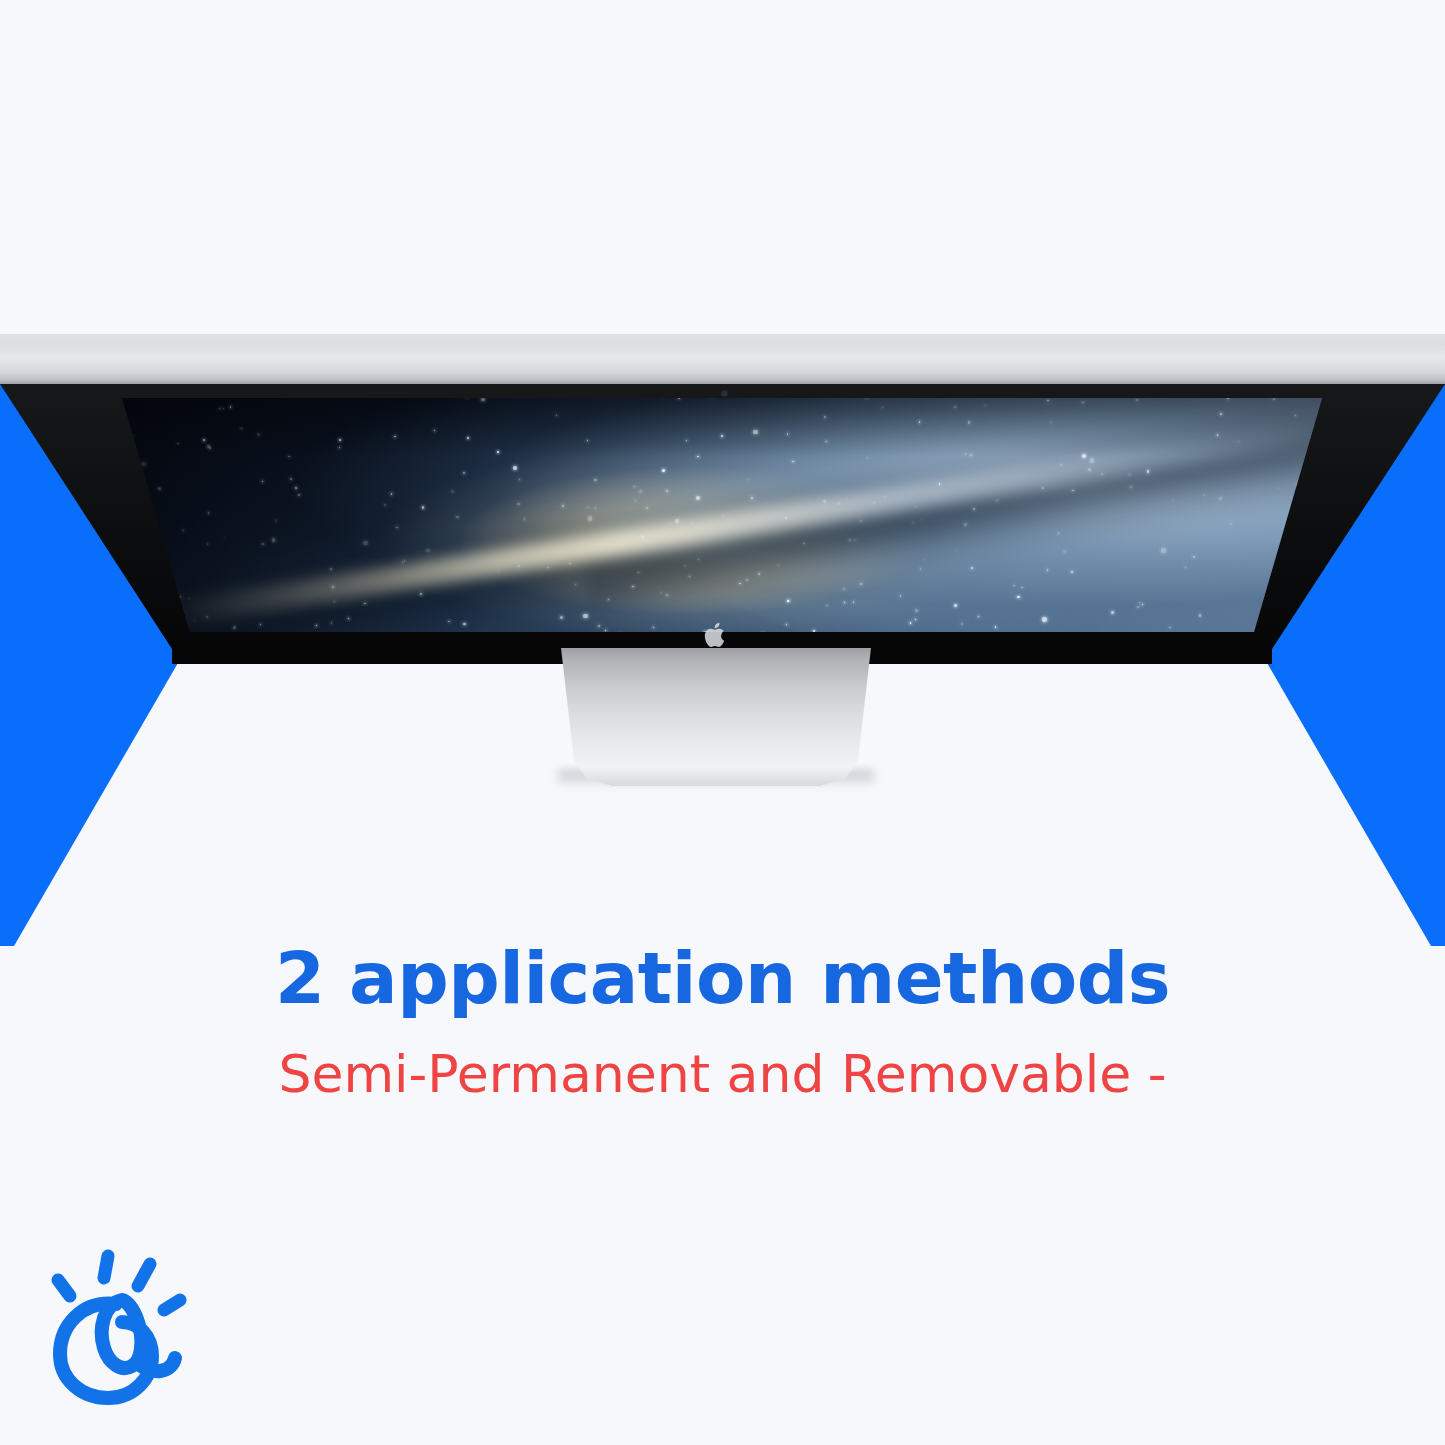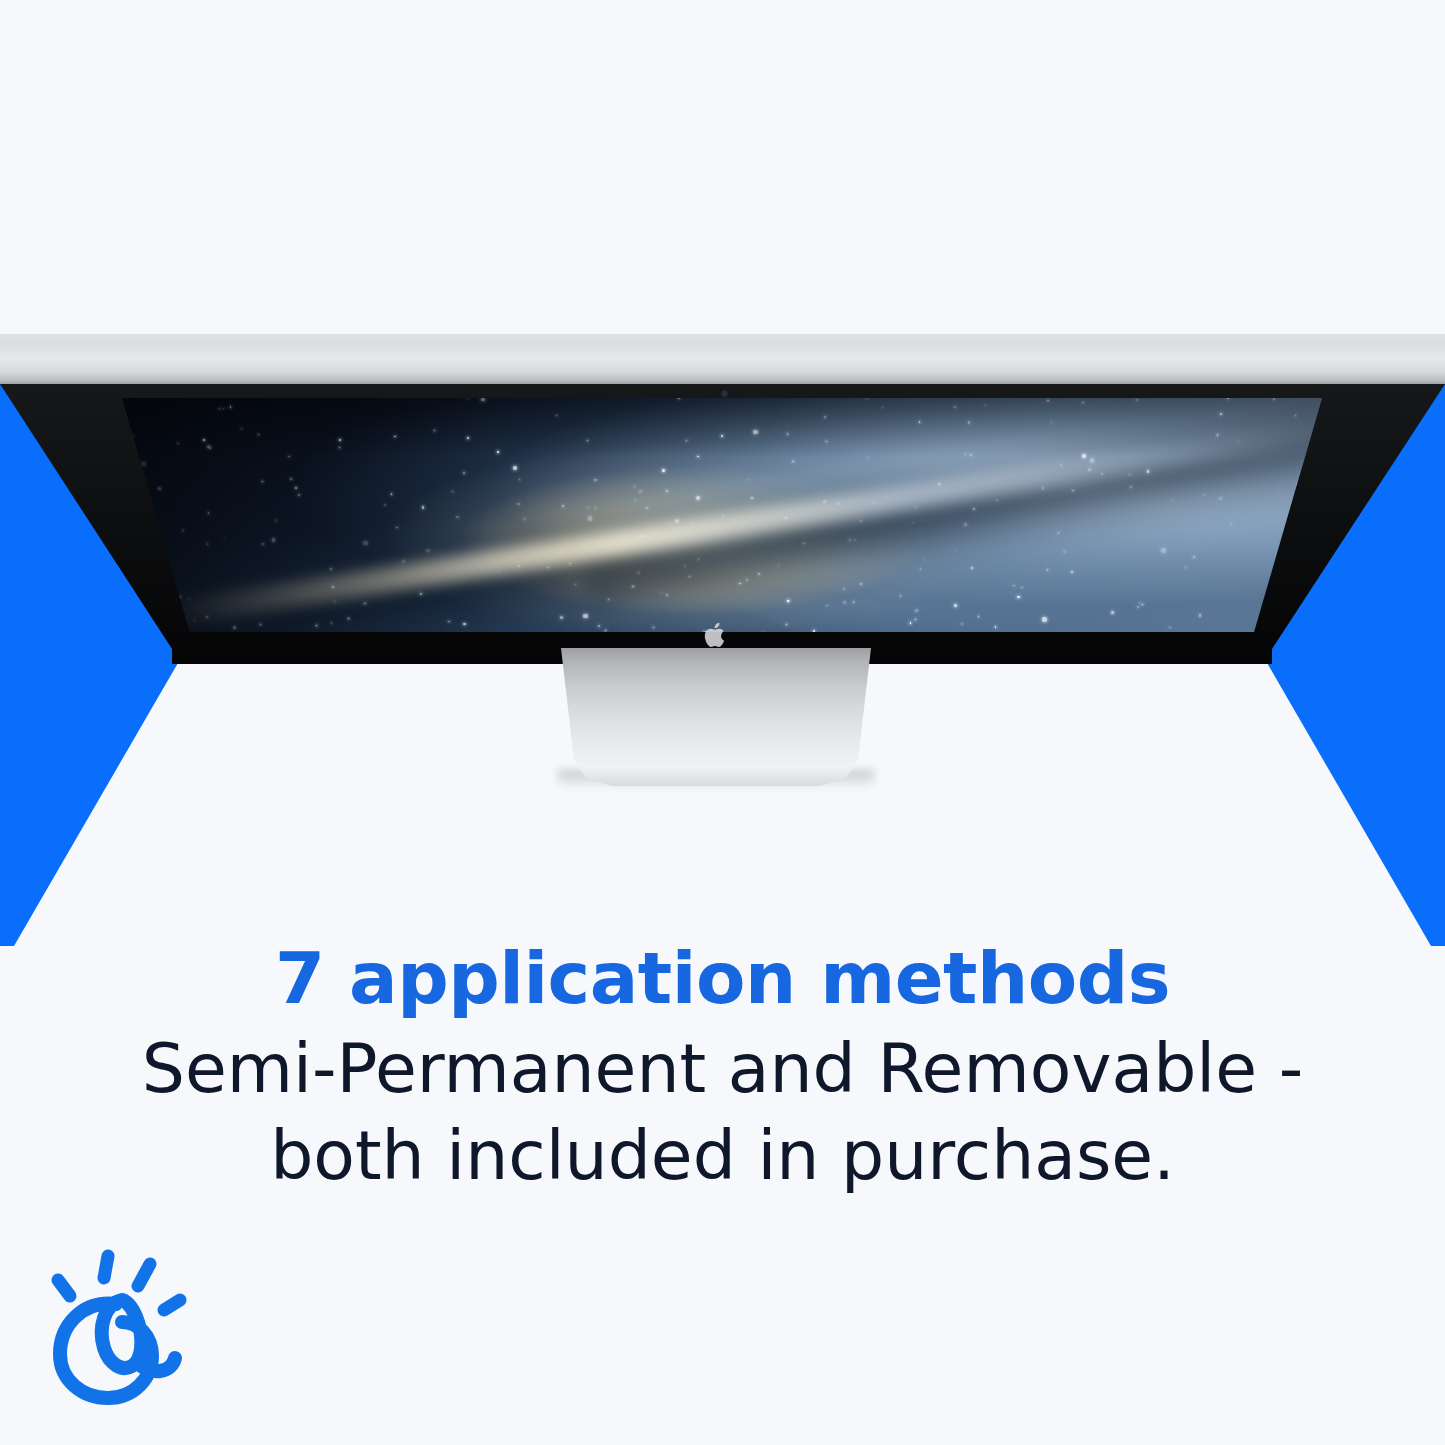--- a/index.html
+++ b/index.html
@@ -263,25 +263,25 @@
   .copy-headline {
     font-family:"DejaVu Sans", sans-serif;
     font-size:72px;
     font-weight:bold;
     color:#1667e0;
     line-height:1.02;
     letter-spacing:-0.5px;
     white-space:nowrap;
   }
   .copy-sub {
-    margin-top:10px;
+    margin-top:26px;
     font-family:"DejaVu Sans", sans-serif;
-    font-size:68px;
+    font-size:52px;
     font-weight:normal;
-    color:#0f172a;
+    color:#ef4444;
     line-height:1.28;
   }
   .copy-sub-line { display:block; white-space:nowrap; }
 
   
   .brand-logo {
     position:absolute;
     left:42px; top:1248px;
     width:150px; height:160px;
     z-index:4;
@@ -651,24 +651,23 @@
       <path d="M18.2 14.8c0-3.1 2.5-4.6 2.6-4.7-1.4-2.1-3.6-2.4-4.4-2.4-1.9-.2-3.6 1.1-4.6 1.1-.9 0-2.4-1.1-4-1-2 0-3.9 1.2-5 3-2.1 3.7-.5 9.2 1.5 12.2 1 1.5 2.2 3.1 3.8 3.1 1.5-.1 2.1-1 3.9-1s2.3 1 3.9.9c1.6 0 2.6-1.5 3.6-3 1.1-1.7 1.6-3.4 1.6-3.5-.1 0-3.1-1.2-3.1-4.7z" fill="#d8dade" opacity="0.88"></path>
       <path d="M15.3 5.6c.8-1 1.4-2.4 1.2-3.8-1.2.1-2.7.8-3.6 1.8-.8.9-1.5 2.3-1.3 3.7 1.4.1 2.8-.7 3.7-1.7z" fill="#d8dade" opacity="0.88"></path>
     </svg>
 
   </div>
 
   <div class="stand-edge"></div>
   <div class="stand"></div>
 
   <div class="copy">
-    <div class="copy-headline">7 application methods</div>
+    <div class="copy-headline">2 application methods</div>
     <div class="copy-sub">
       <span class="copy-sub-line">Semi-Permanent and Removable -</span>
-      <span class="copy-sub-line">both included in purchase.</span>
     </div>
   </div>
 
   <svg class="brand-logo" viewBox="0 0 150 160">
     <g fill="none" stroke="#1273e8" stroke-width="13" stroke-linecap="round">
 
       <line x1="62" y1="30" x2="66" y2="8"></line>
       <line x1="96" y1="38" x2="108" y2="16"></line>
       <line x1="28" y1="48" x2="16" y2="32"></line>
       <line x1="122" y1="62" x2="138" y2="52"></line>

